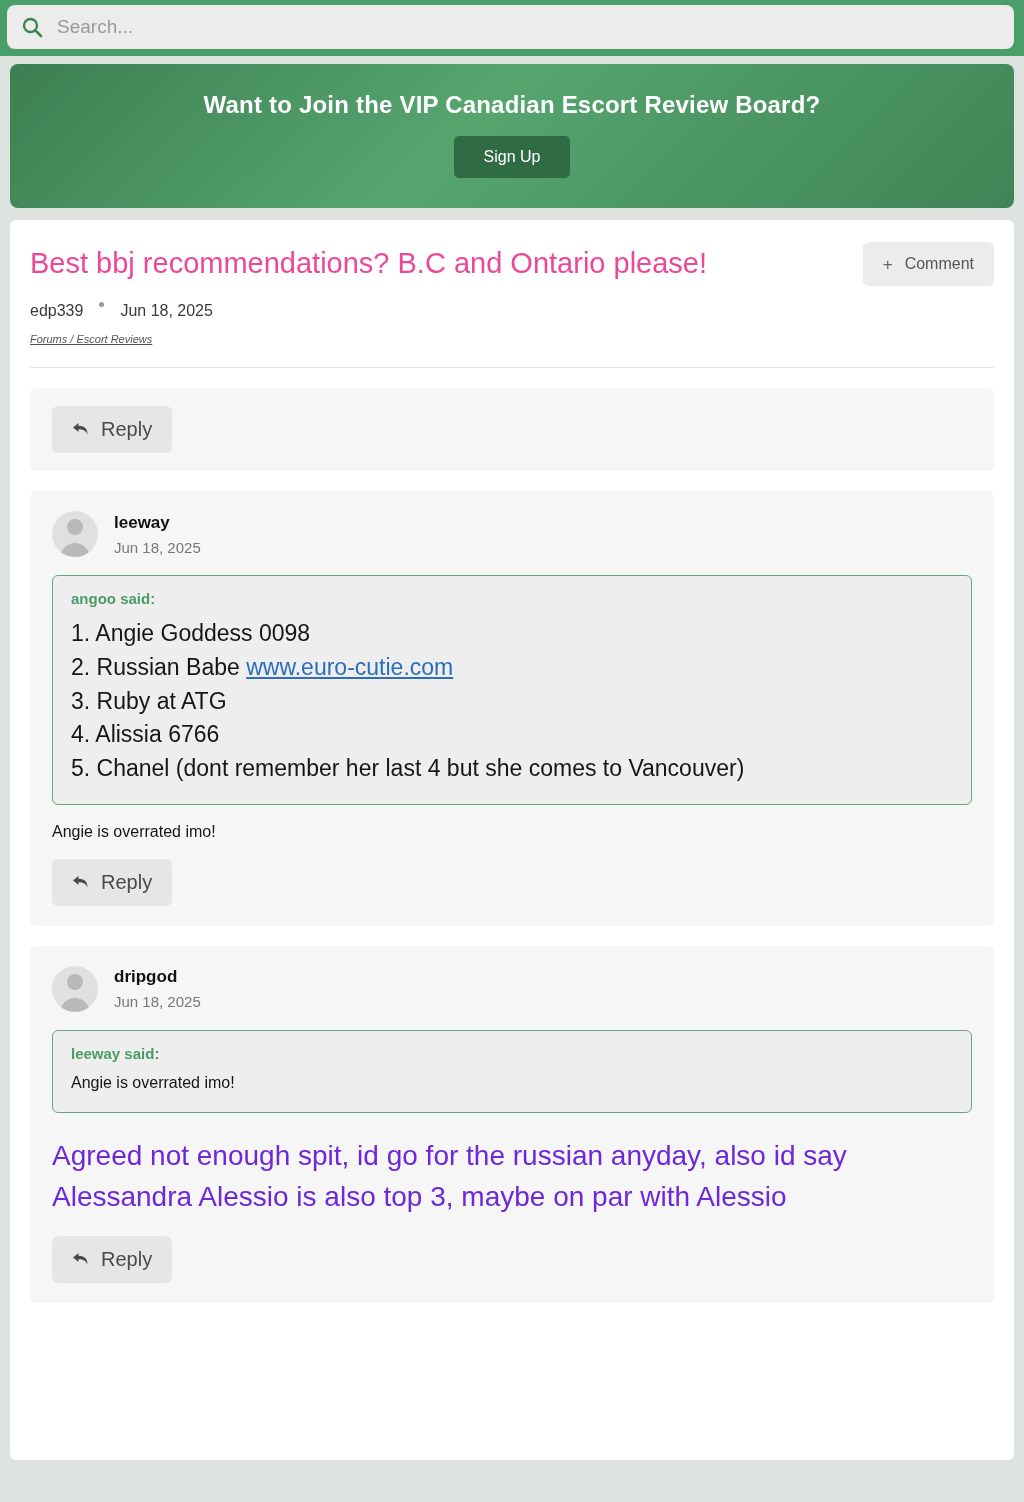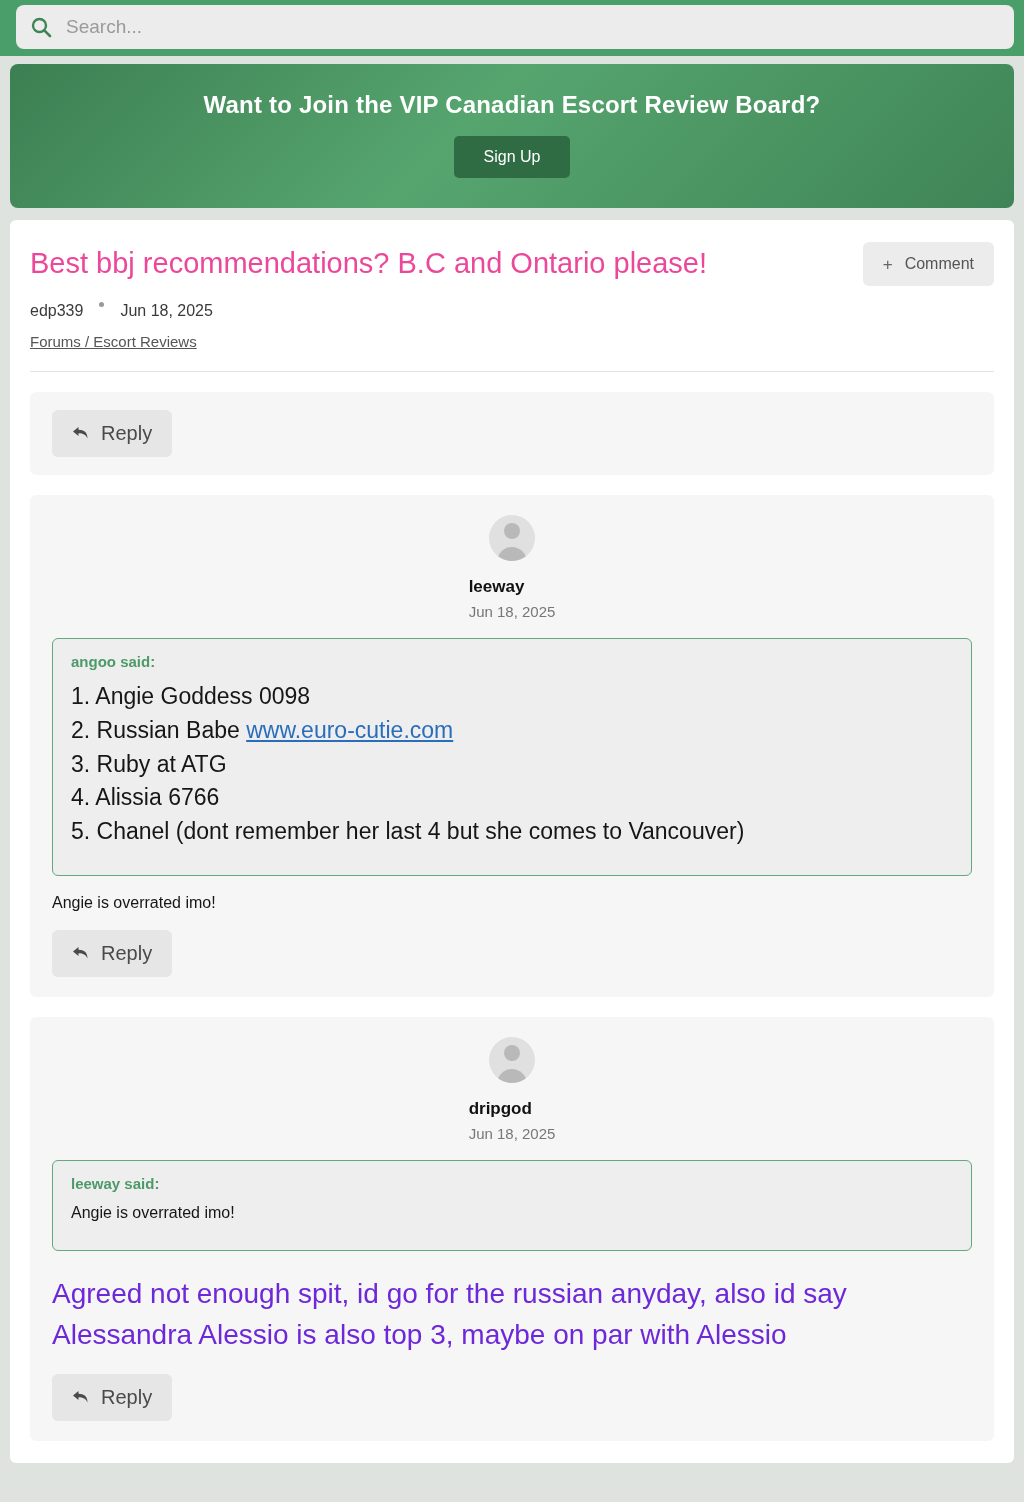--- a/index.html
+++ b/index.html
@@ -11,21 +11,21 @@
   }
   body {
     width: 1024px;
     min-height: 1502px;
     position: relative;
   }
 
   
   .search-bar-wrap {
     background: #4a9e6a;
-    padding: 5px 10px 7px 16px;
+    padding: 5px 10px 7px 7px;
   }
   .search-box {
     background: #ececec;
     border-radius: 8px;
     height: 44px;
     display: flex;
     align-items: center;
     padding: 0 14px;
     gap: 12px;
   }
@@ -119,42 +119,42 @@
     display: flex;
     align-items: flex-start;
     gap: 16px;
   }
   .meta-dot {
     width: 5px; height: 5px; border-radius: 50%;
     background: #999; display: inline-block;
   }
   .breadcrumb {
     margin-top: 13px;
-    font-size: 15px;
+    font-size: 11px;
     color: #555;
     text-decoration: underline;
     display: inline-block;
+    font-style: italic;
   }
   .divider {
     border-top: 1px solid #e3e3e3;
     margin: 20px 0 0 0;
   }
 
   
   .post {
     background: #f6f6f6;
     border-radius: 6px;
     margin-top: 20px;
     padding: 20px 22px 20px 22px;
   }
   .post-top {
     display: flex;
     align-items: center;
     gap: 16px;
-    flex-direction: column;
   }
   .avatar {
     width: 46px; height: 46px;
     border-radius: 50%;
     background: #e0e0e0;
     position: relative;
     overflow: hidden;
     flex: 0 0 46px;
   }
   .avatar::before {
@@ -176,21 +176,21 @@
     background: #b9b9b9;
   }
   .author { font-size: 17px; font-weight: bold; color: #111; }
   .post-date { font-size: 15px; color: #777; margin-top: 6px; }
 
   .quote {
     border: 1px solid #63a97e;
     border-radius: 6px;
     background: #eeeeee;
     margin-top: 18px;
-    padding: 14px 18px 26px 18px;
+    padding: 14px 18px 18px 18px;
   }
   .quote-author {
     color: #4d9a68;
     font-weight: bold;
     font-size: 15px;
     margin-bottom: 10px;
   }
   .quote-body-lg {
     font-size: 23px;
     color: #161616;

